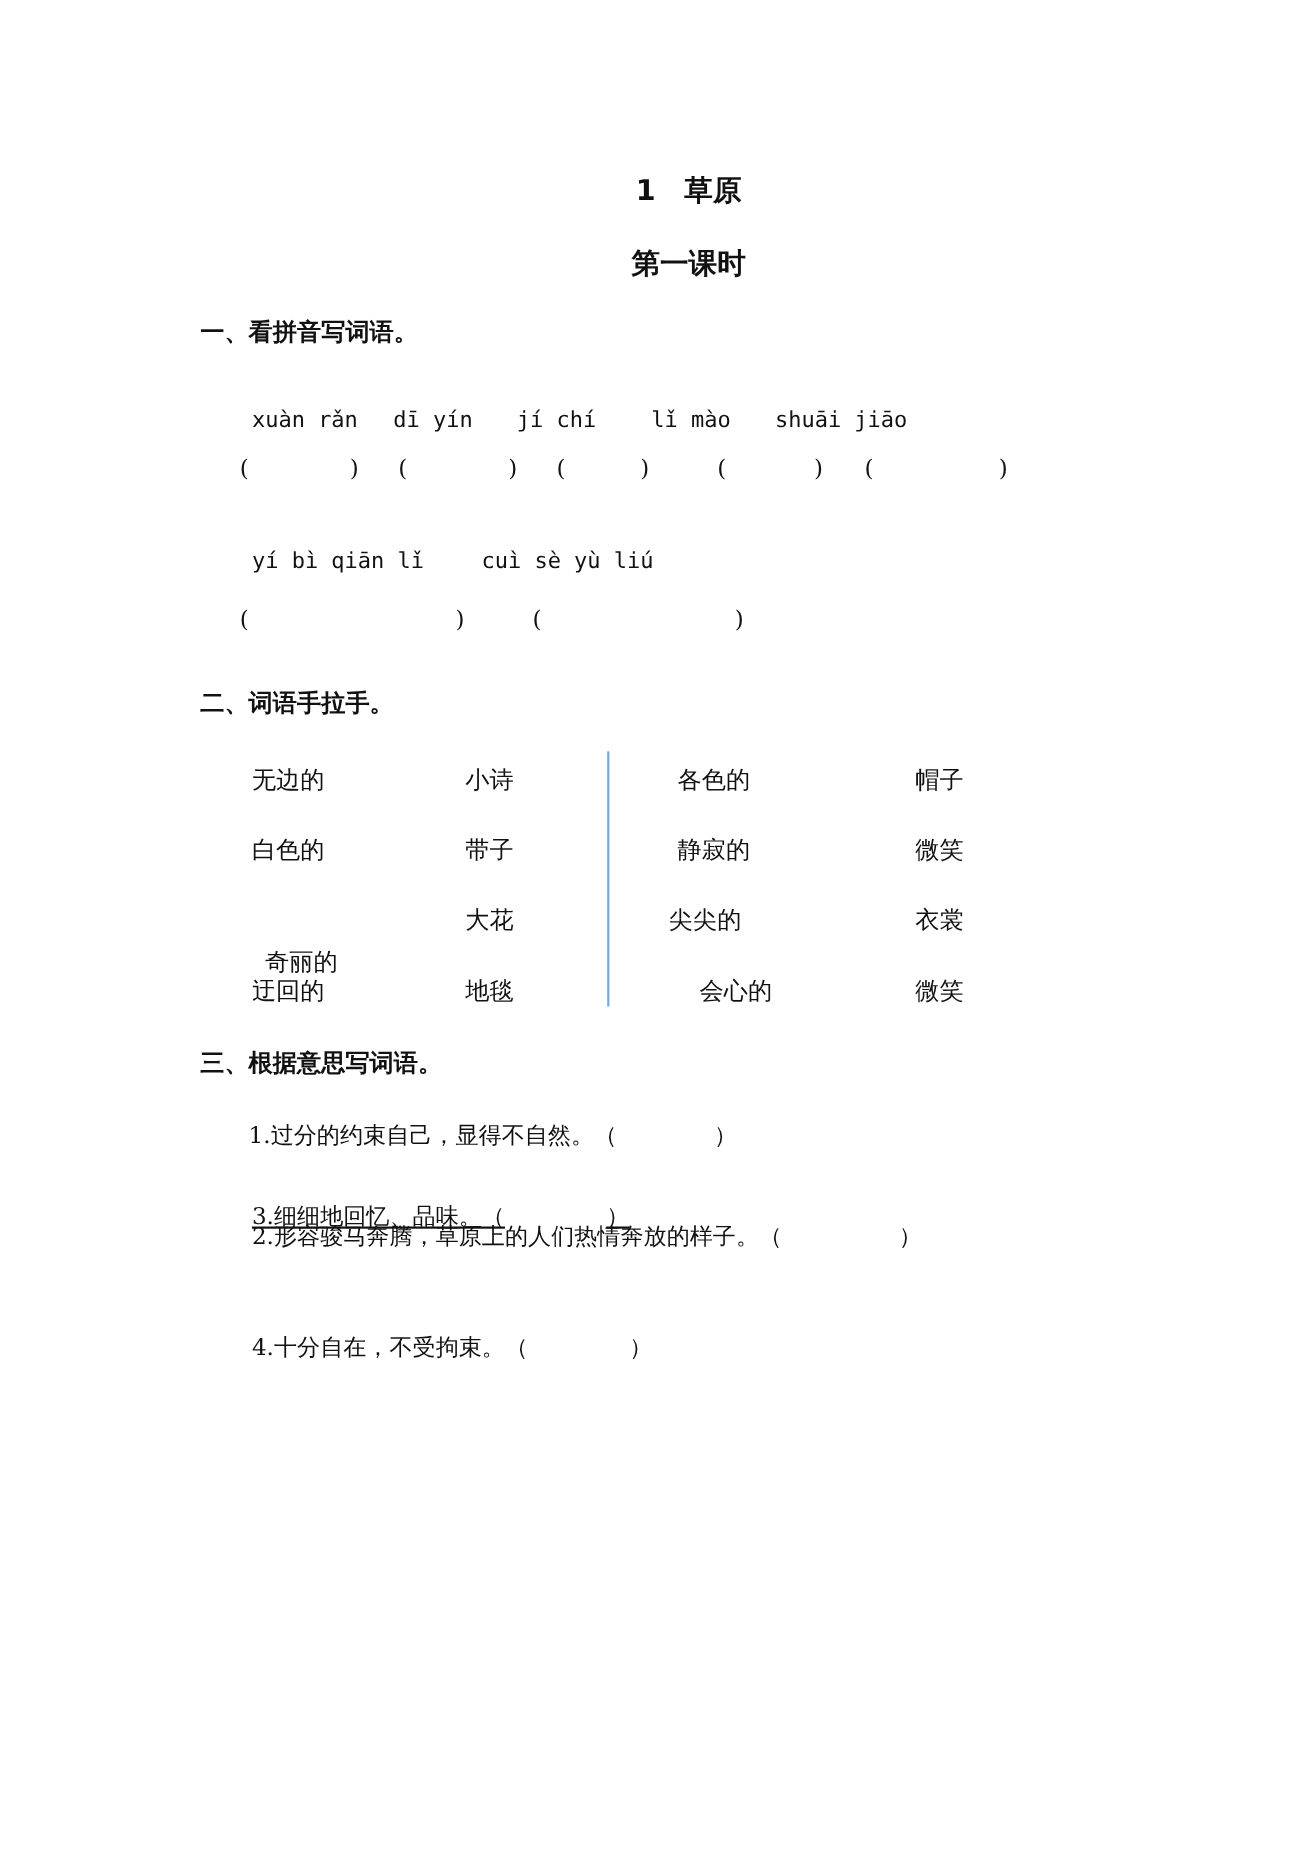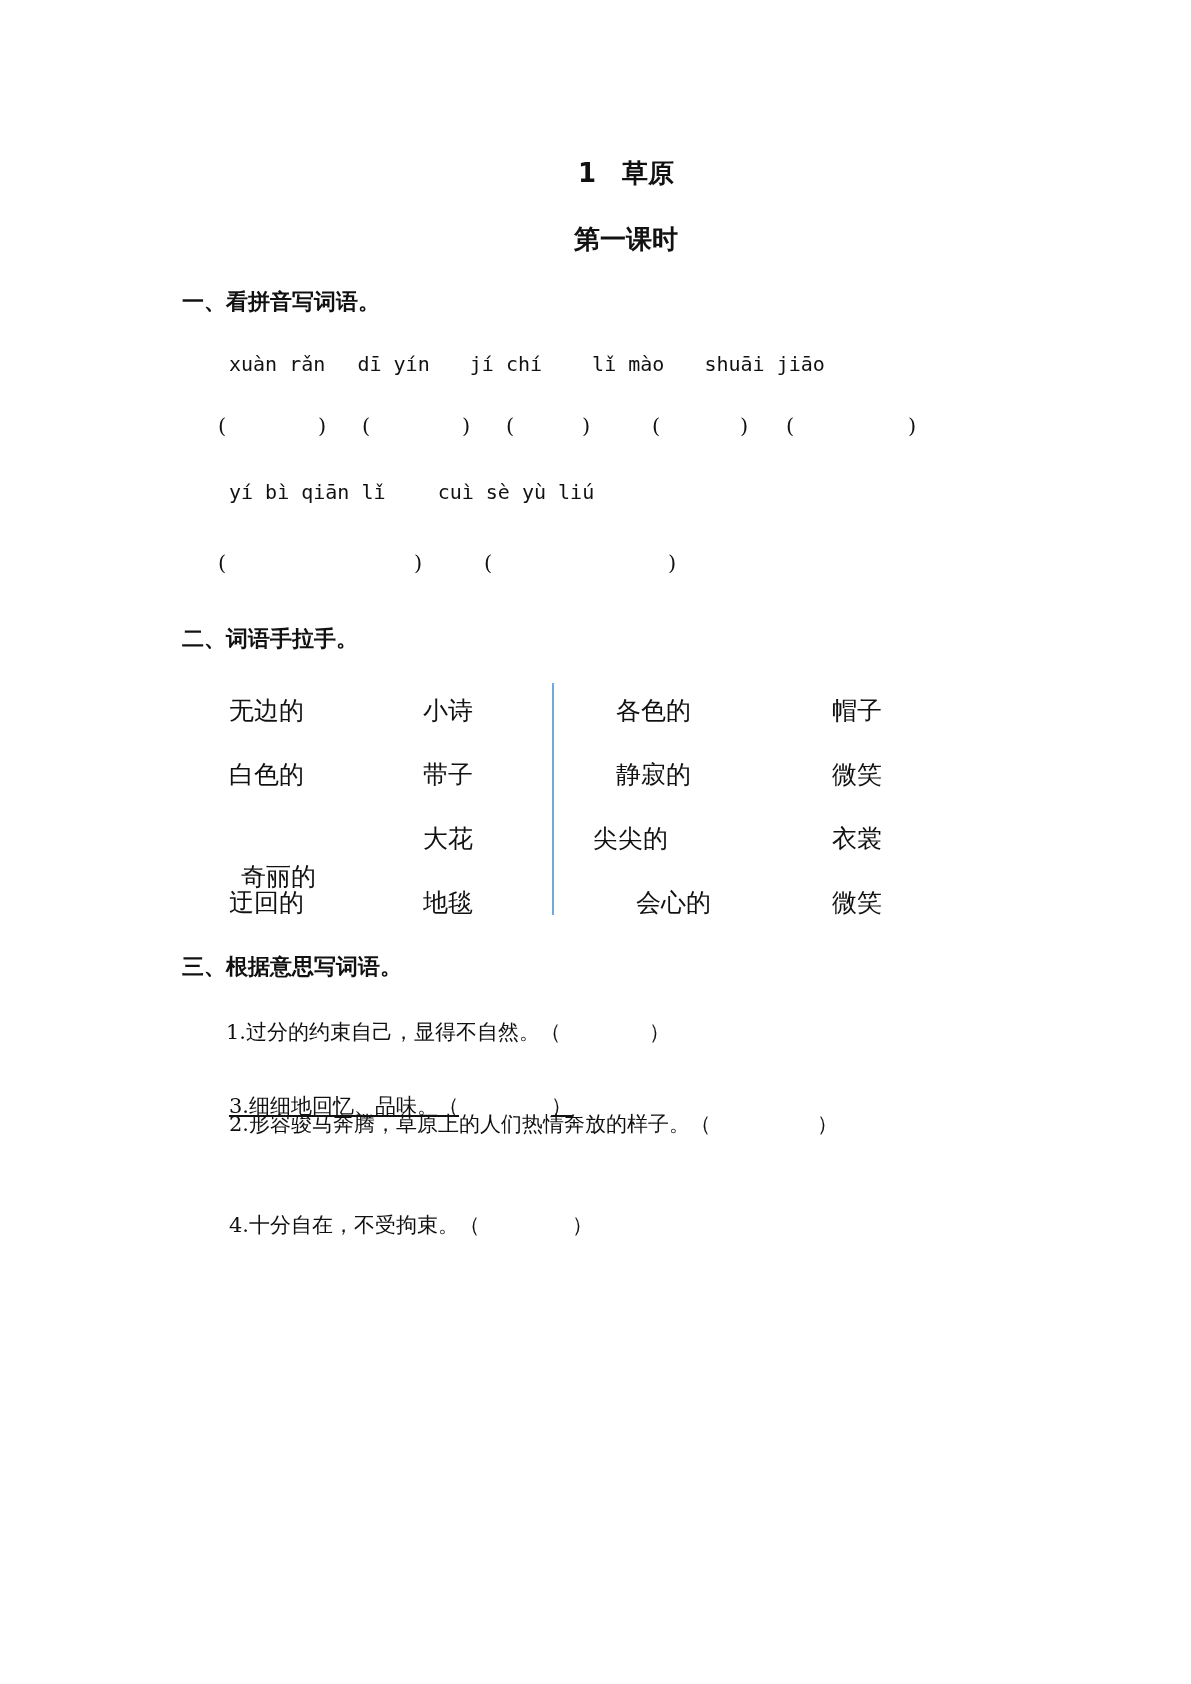--- a/index.html
+++ b/index.html
@@ -1,23 +1,23 @@
 <!DOCTYPE html>
 <html><head>
   <meta charset="utf-8">
   <style>
     html, body { margin: 0; padding: 0; background: #ffffff; }
     body { width: 1191px; height: 1684px; position: relative; overflow: hidden;
            font-family: "DejaVu Serif", "Liberation Serif", serif; color: #111; }
     .abs { position: absolute; white-space: nowrap; }
     .title { font-family: "DejaVu Sans", "Liberation Sans", sans-serif; font-weight: bold; font-size: 26px; }
     .heading { font-family: "DejaVu Sans", "Liberation Sans", sans-serif; font-weight: bold; font-size: 22px; }
-    .pinyin { font-family: "DejaVu Sans Mono", "Liberation Mono", monospace; font-size: 20px; }
+    .pinyin { font-family: "DejaVu Sans Mono", "Liberation Mono", monospace; font-size: 20px; margin-top: 17px; }
     .paren { font-family: "DejaVu Serif", serif; font-size: 21px; }
-    .word { font-family: "DejaVu Sans", "Liberation Sans", sans-serif; font-size: 25px; }
+    .word { font-family: "DejaVu Sans", "Liberation Sans", sans-serif; font-size: 22px; }
     .question { font-family: "DejaVu Serif", "Liberation Serif", serif; font-size: 21px; }
     .divider { position: absolute; left: 552px; top: 683px; width: 2px; height: 232px; background: #6fa8dc; }
     .blank { display: inline-block; }
   </style>
 </head>
 <body>
 
 <div class="abs title" style="left:578px; top:156px;">1　草原</div>
 <div class="abs title" style="left:574px; top:222px;">第一课时</div>
 
@@ -66,21 +66,21 @@
 <div class="abs word" style="left:616px; top:694px;">各色的</div>
 <div class="abs word" style="left:832px; top:694px;text-align:center;">帽子</div>
 
 <div class="abs word" style="left:229px; top:758px;">白色的</div>
 <div class="abs word" style="left:423px; top:758px;">带子</div>
 <div class="abs word" style="left:616px; top:758px;">静寂的</div>
 <div class="abs word" style="left:832px; top:758px;">微笑</div>
 
 <div class="abs word" style="left:229px; top:860px;margin-left:12px;">奇丽的</div>
 <div class="abs word" style="left:423px; top:822px;">大花</div>
-<div class="abs word" style="left:593px; top:822px;">尖尖的</div>
+<div class="abs word" style="left:608px; top:822px;">尖尖的</div>
 <div class="abs word" style="left:832px; top:822px;text-align:center;">衣裳</div>
 
 <div class="abs word" style="left:229px; top:886px;">迂回的</div>
 <div class="abs word" style="left:423px; top:886px;">地毯</div>
 <div class="abs word" style="left:616px; top:886px;margin-left:20px;">会心的</div>
 <div class="abs word" style="left:832px; top:886px;">微笑</div>
 
 <div class="abs heading" style="left:182px; top:952px;">三、根据意思写词语。</div>
 
 <div class="abs question" style="left:226px; top:1018px;text-align:center;">

